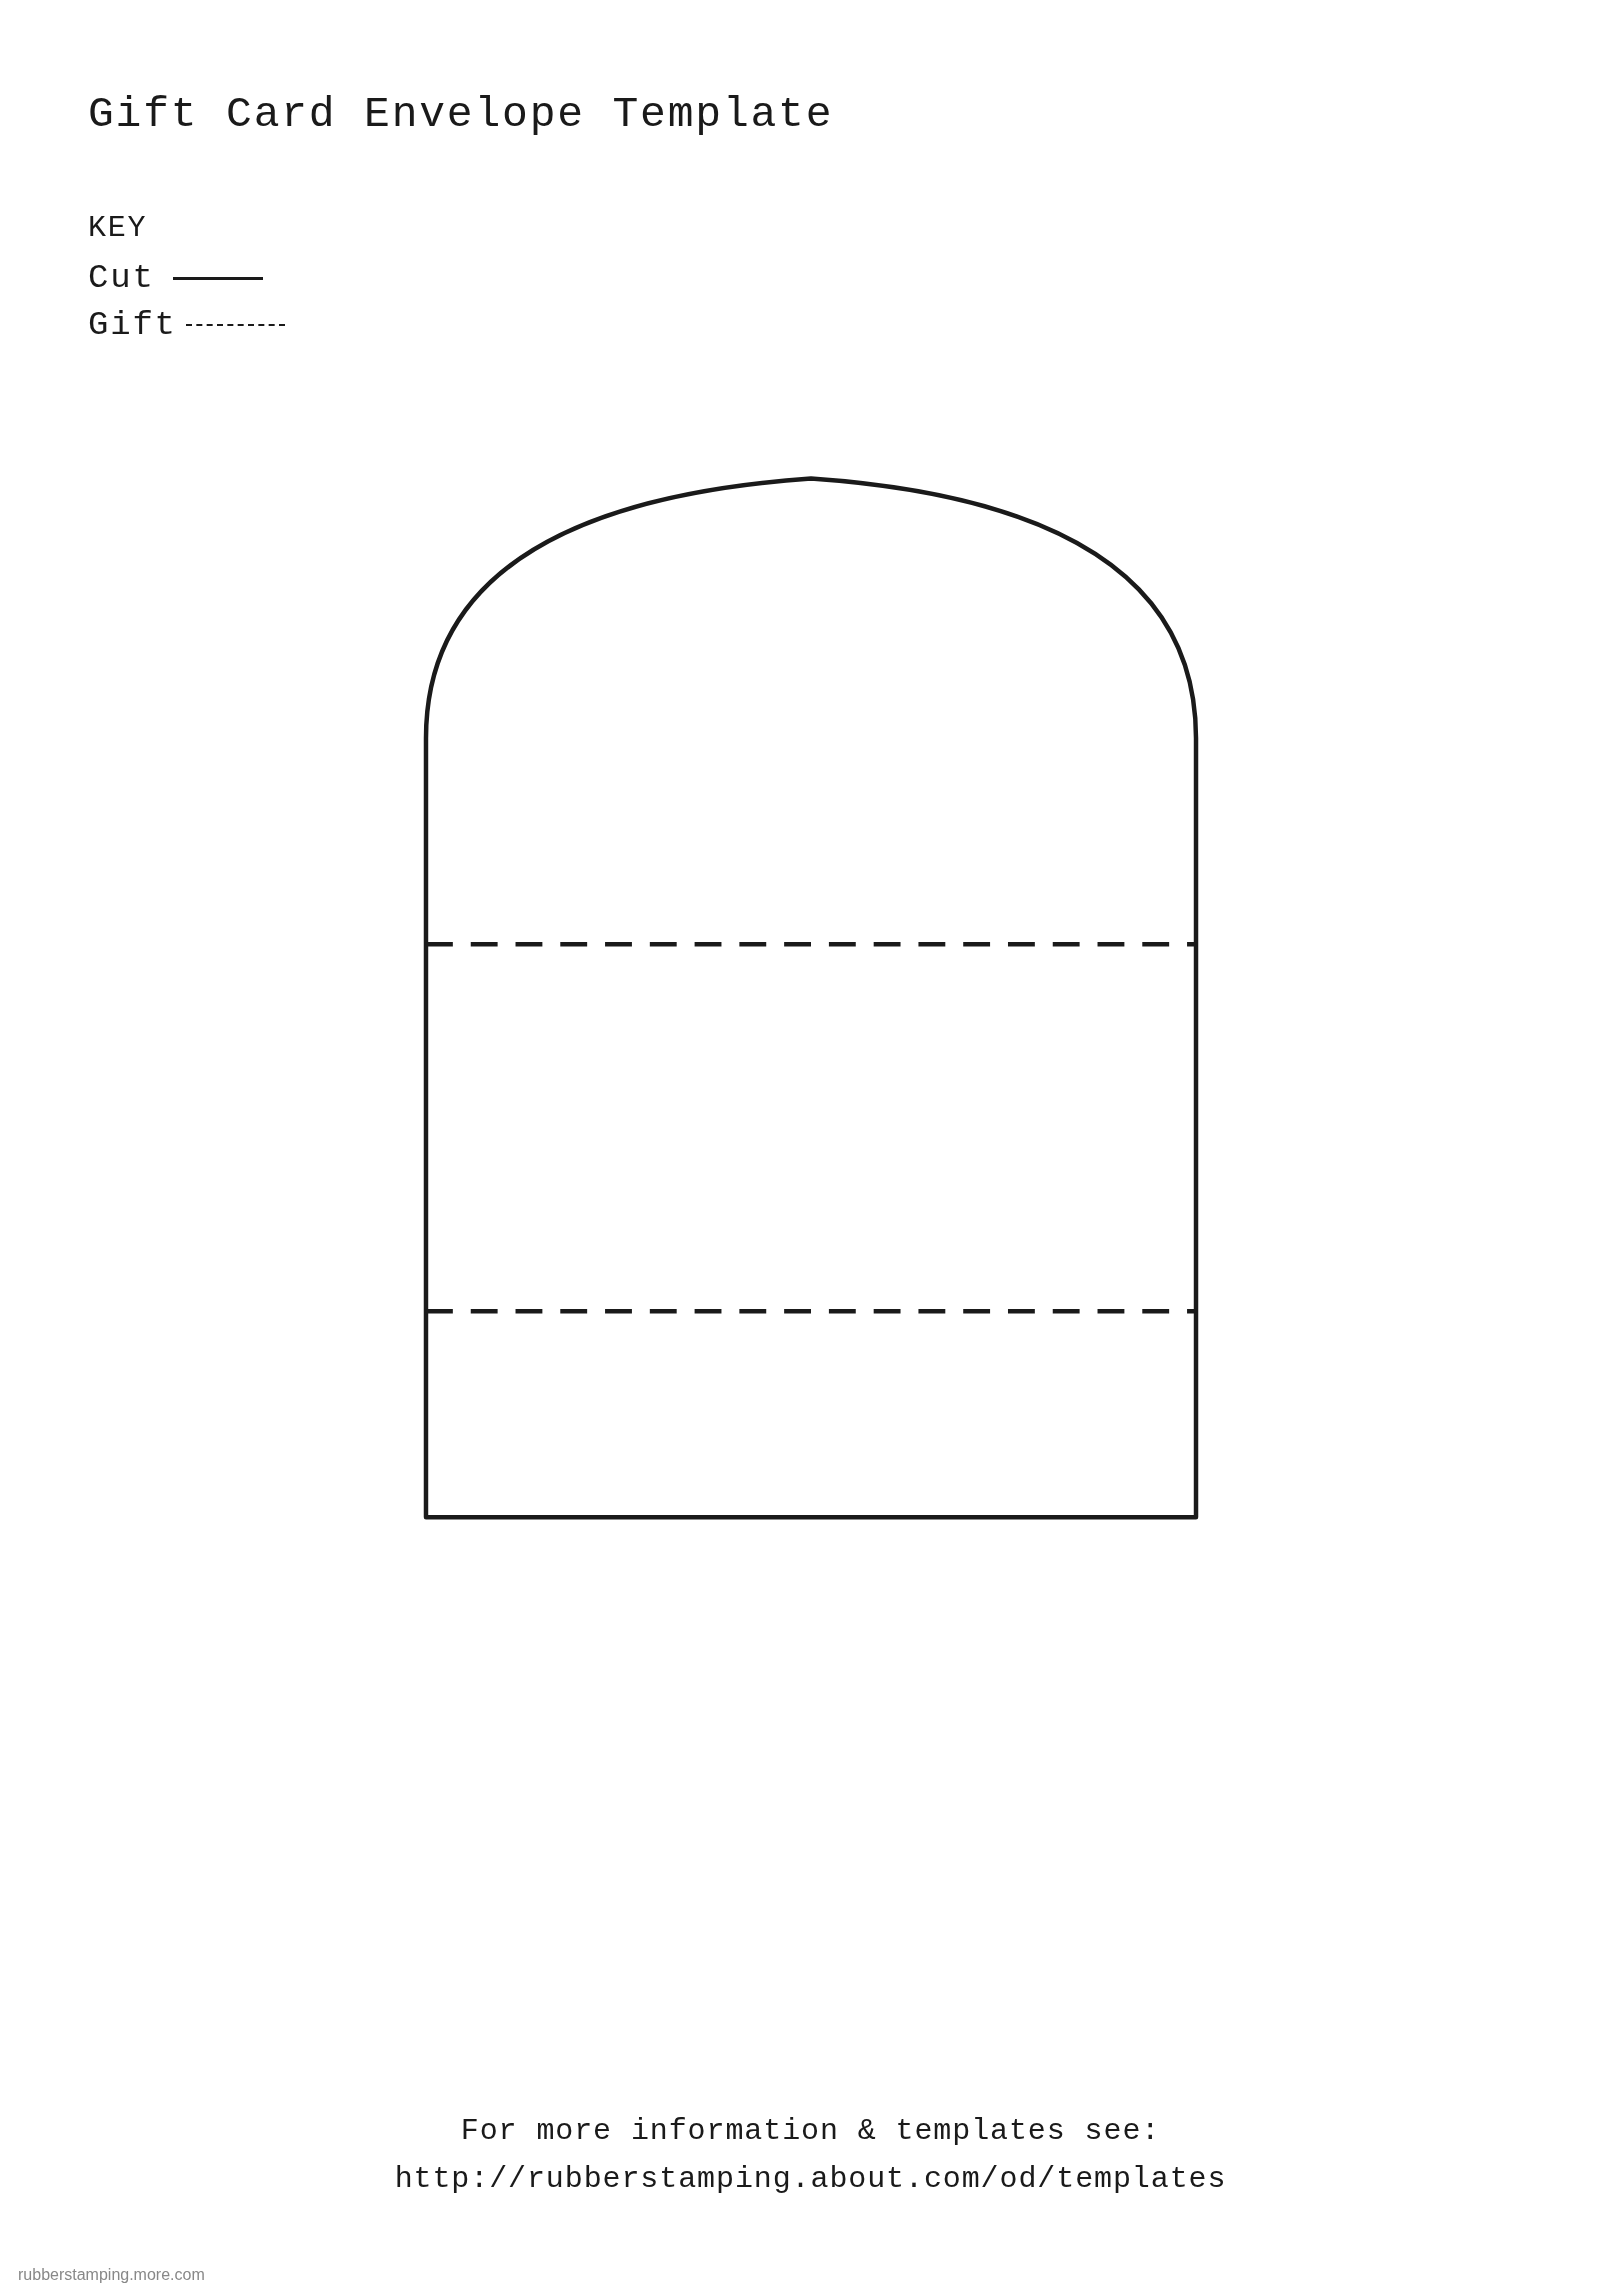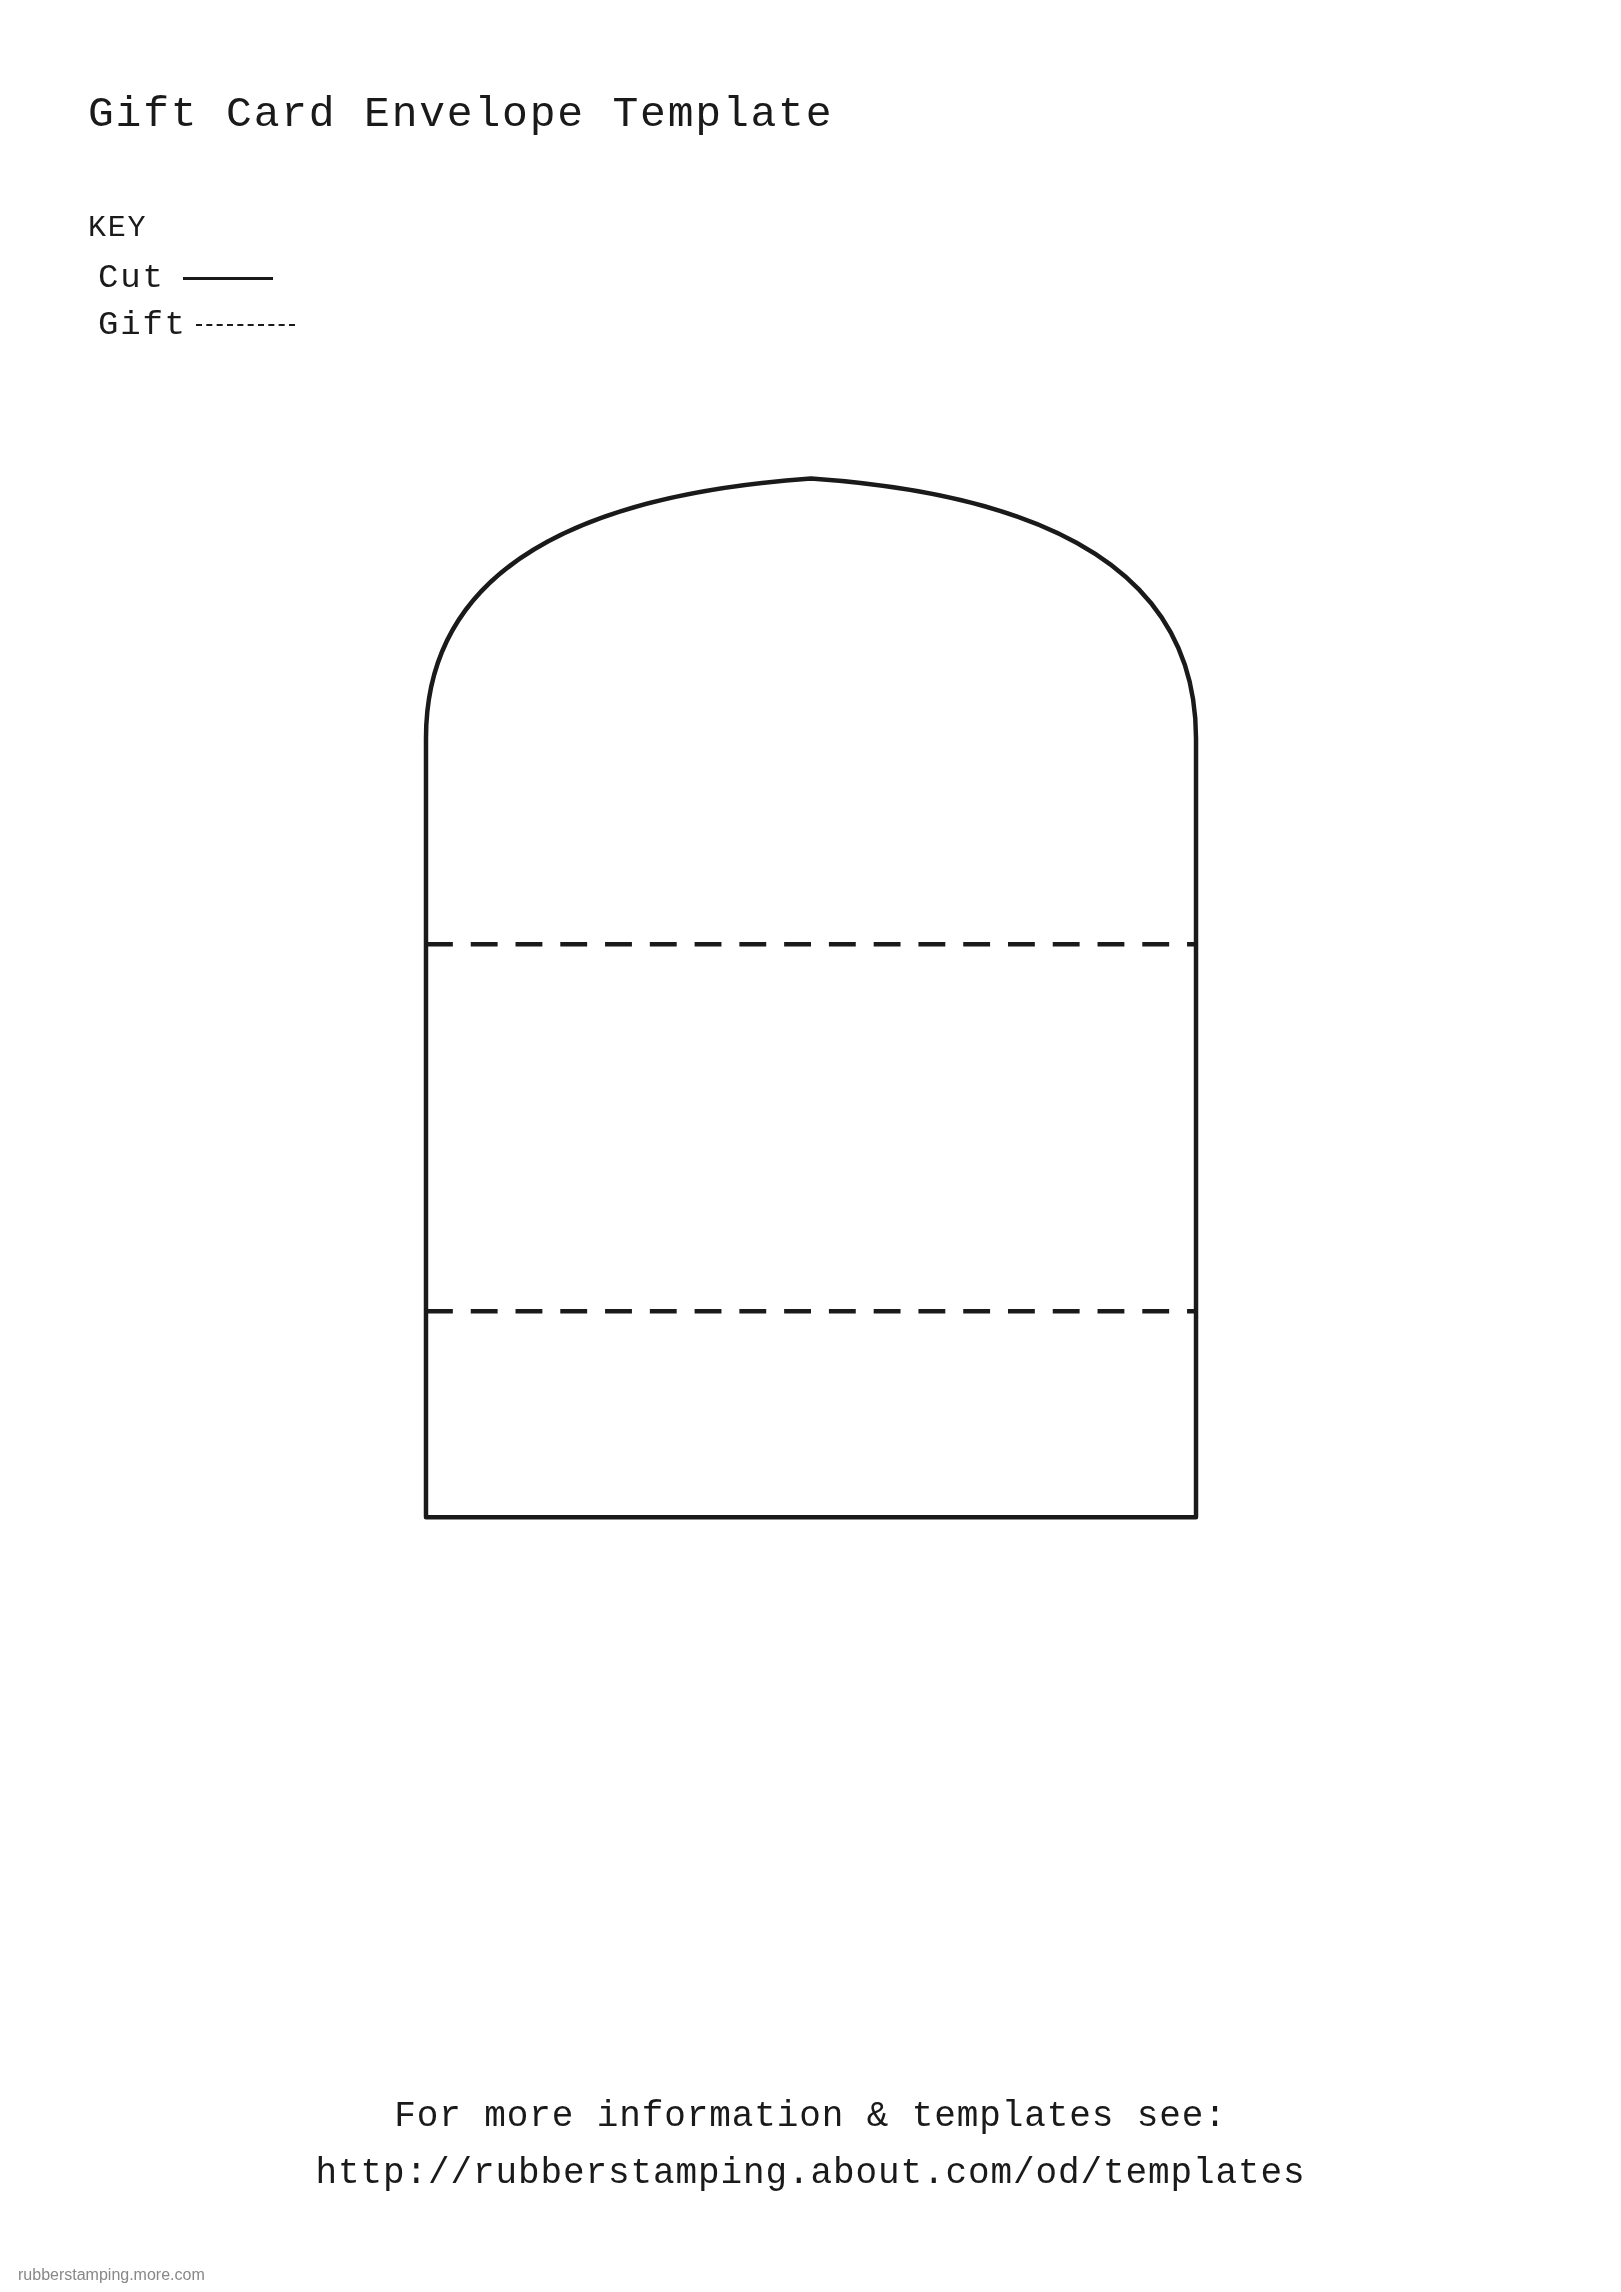--- a/index.html
+++ b/index.html
@@ -48,21 +48,20 @@
     }
 
     .key-item {
       display: flex;
       align-items: center;
       margin-bottom: 9px;
       font-size: 34px;
       font-family: 'Courier New', Courier, monospace;
       color: #1a1a1a;
       letter-spacing: 1.8px;
-      margin-left: 10px;
     }
 
     .key-line-solid {
       display: inline-block;
       width: 90px;
       height: 2.7px;
       background-color: #1a1a1a;
       margin-left: 18px;
     }
 
@@ -92,21 +91,21 @@
       height: 100%;
     }
 
     .footer {
       position: absolute;
       bottom: 90px;
       left: 0;
       right: 0;
       text-align: center;
       font-family: 'Courier New', Courier, monospace;
-      font-size: 36px;
+      font-size: 30px;
       color: #1a1a1a;
       letter-spacing: 0.9px;
       line-height: 1.6;
     }
 
     .watermark {
       position: absolute;
       bottom: 9px;
       left: 18px;
       font-size: 16px;

